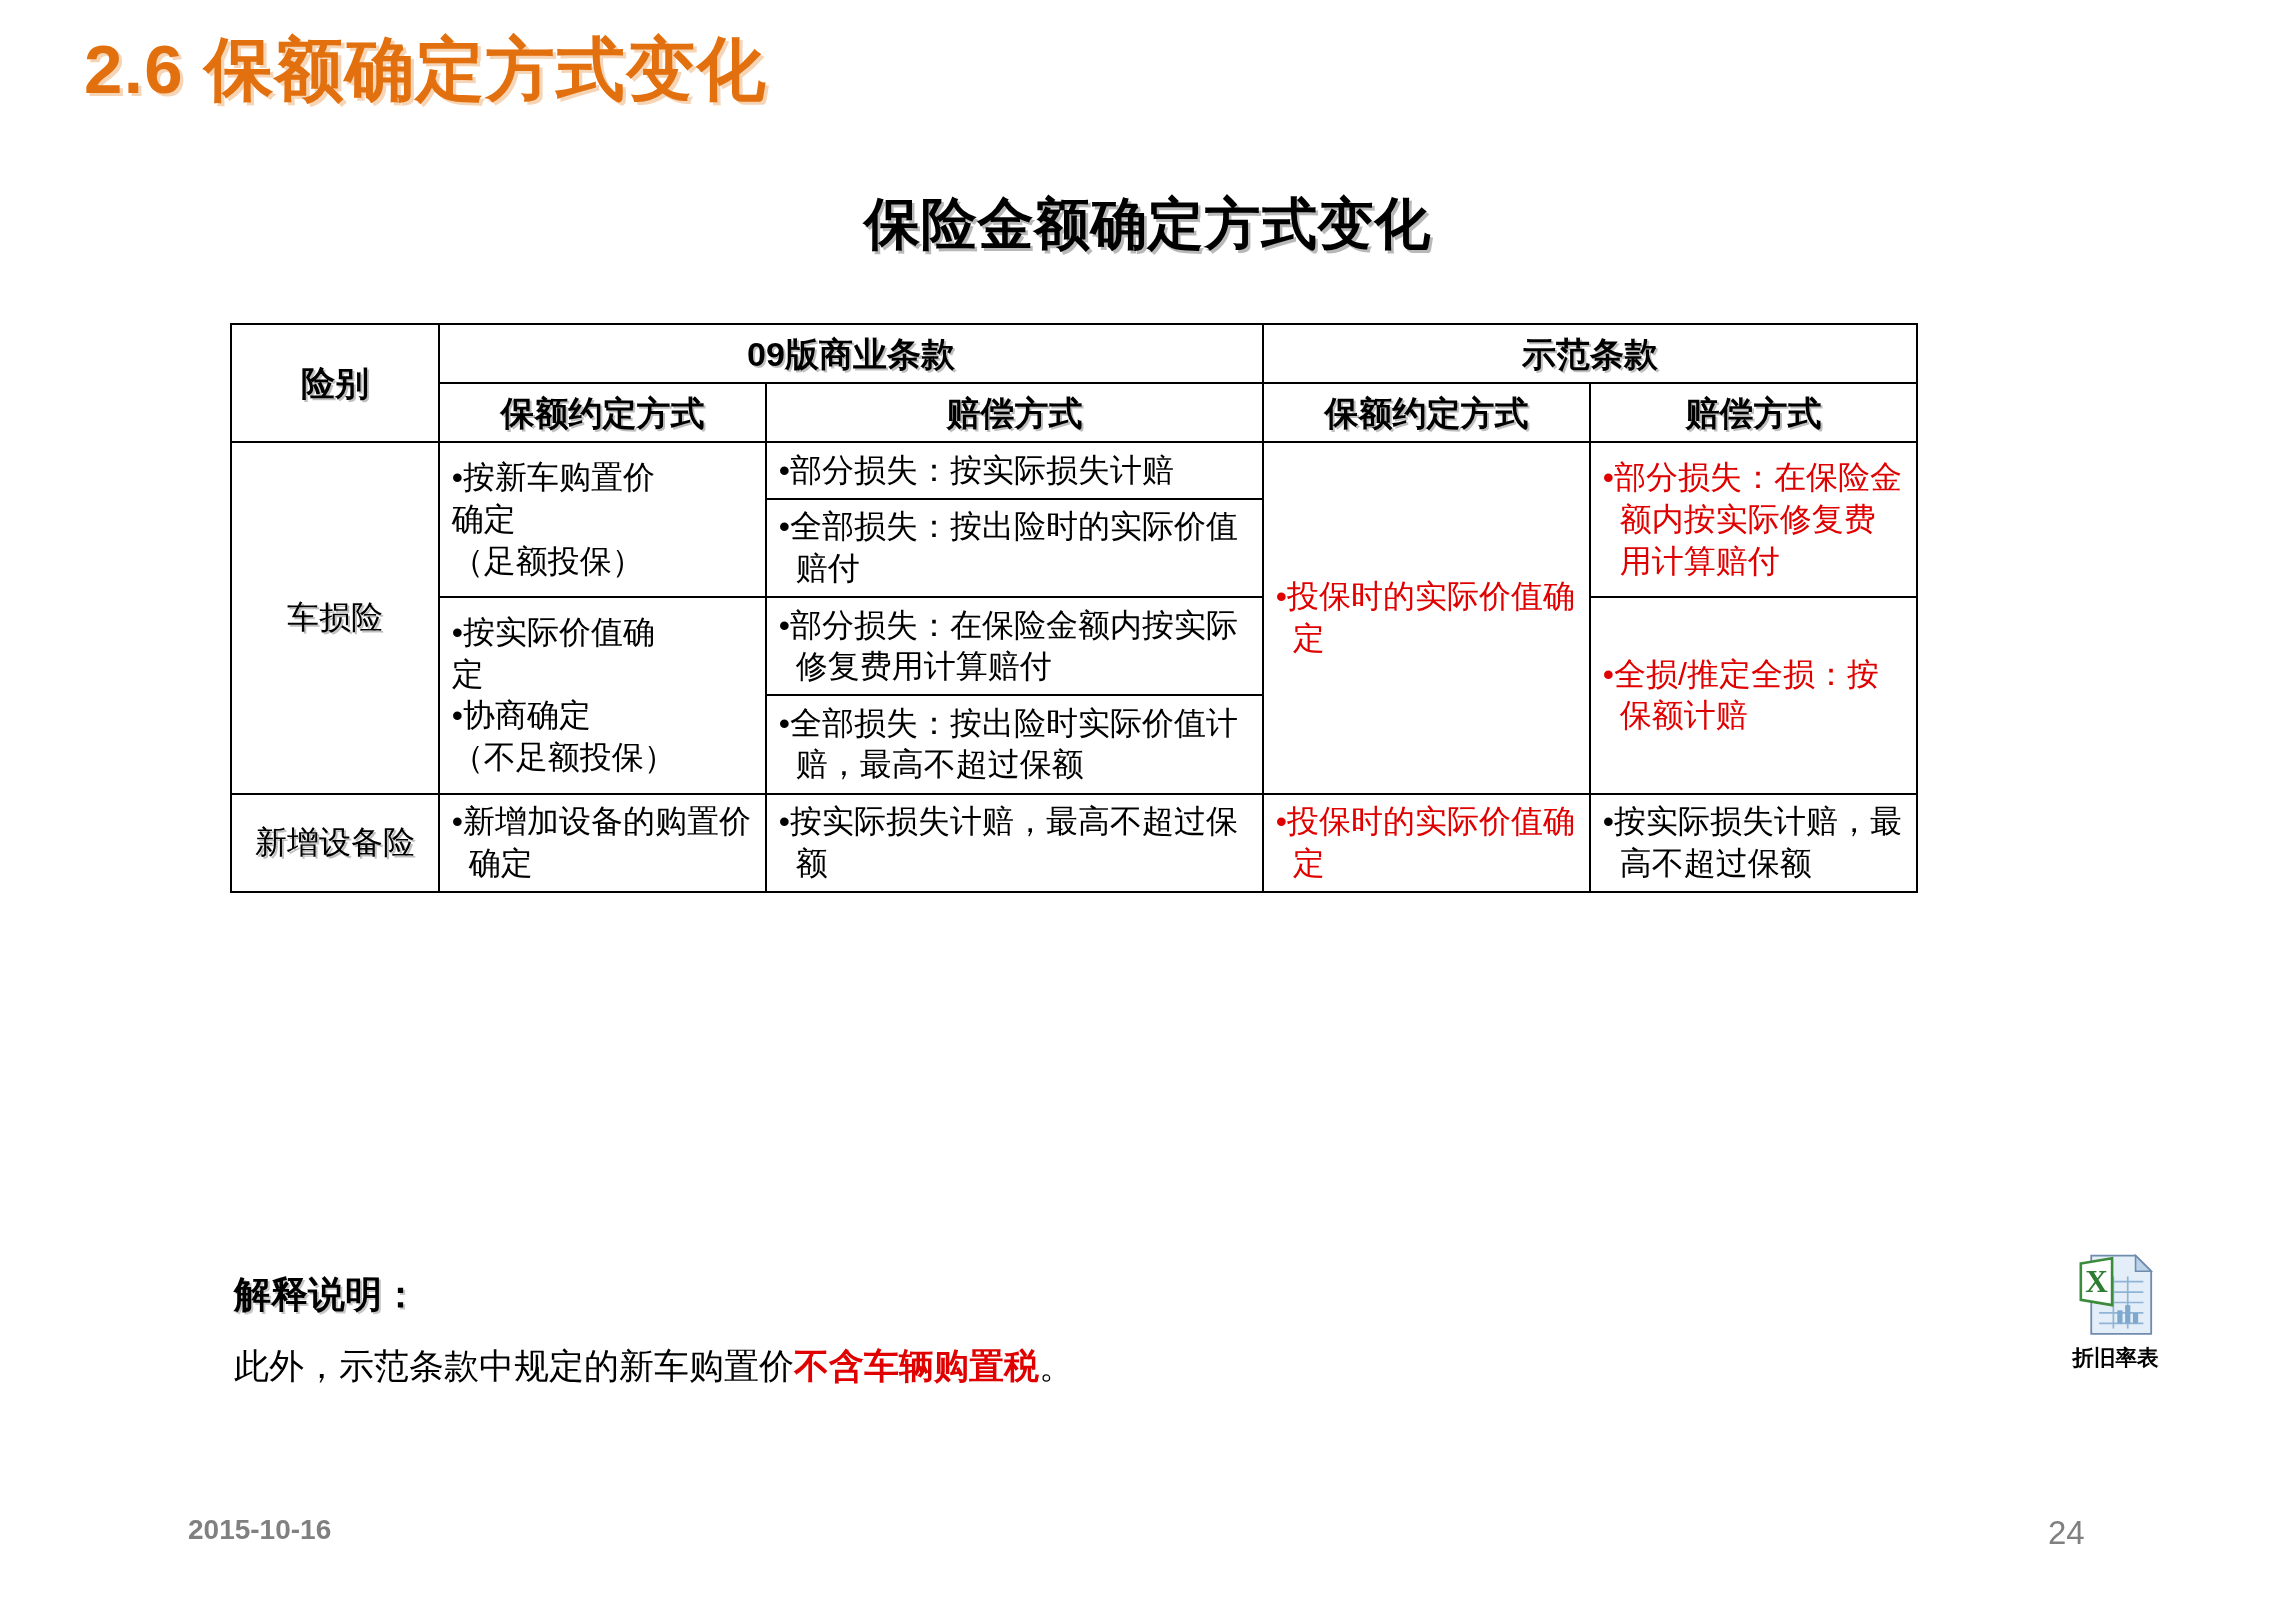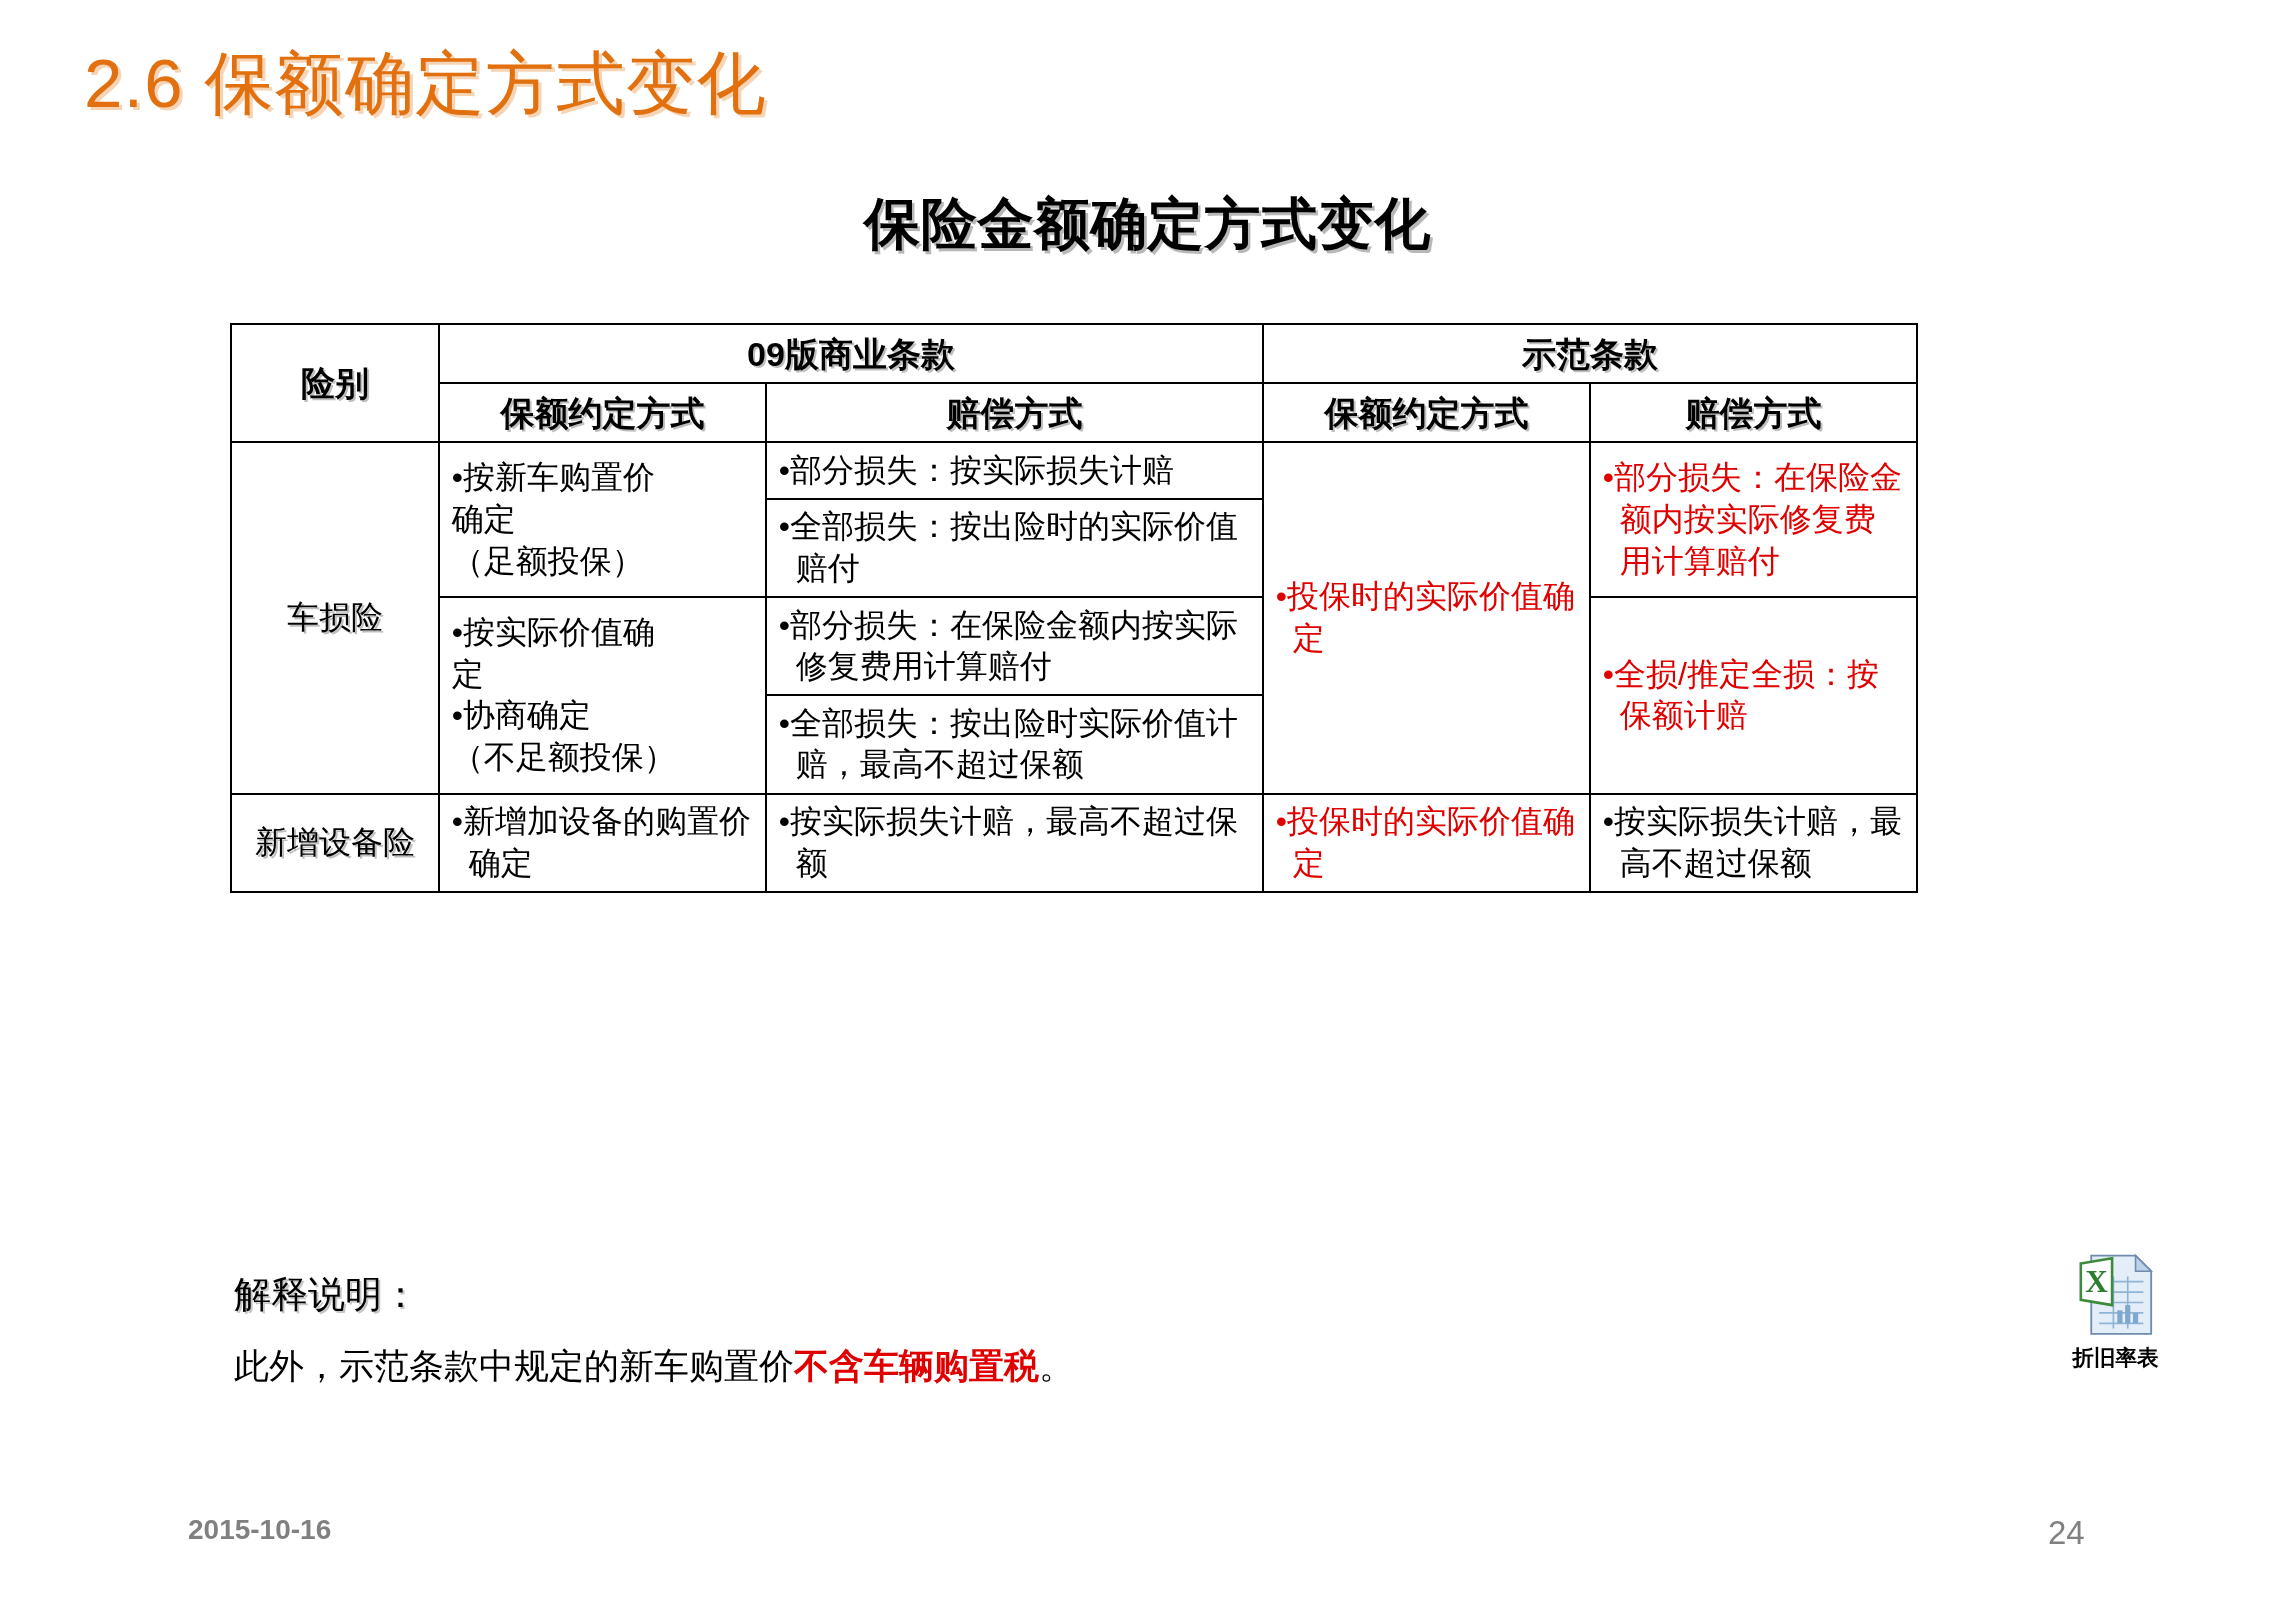--- a/index.html
+++ b/index.html
@@ -12,23 +12,23 @@
     height: 1622px;
     position: relative;
     font-family: "Liberation Sans", "DejaVu Sans", sans-serif;
     overflow: hidden;
   }
 
   
   #slide-title {
     position: absolute;
     left: 84px;
-    top: 38px;
+    top: 24px;
     font-size: 69px;
-    font-weight: normal;
+    font-weight: bold;
     color: #E2700E;
     letter-spacing: 1.3px;
     white-space: nowrap;
     text-shadow: 3.3px 3.3px 0 rgba(226,112,14,0.30);
   }
 
   
   #slide-subtitle {
     position: absolute;
     left: 0;
@@ -90,21 +90,21 @@
   #notes {
     position: absolute;
     left: 234px;
     top: 1263px;
     width: 1635px;
     font-size: 35px;
     line-height: 1.72;
     color: #000000;
   }
   #notes-heading {
-    font-weight: normal;
+    font-weight: bold;
     font-size: 37px;
     text-shadow: 2px 2px 0 rgba(0,0,0,0.22);
   }
   .note-line { display: block; margin-top: 9.2px; }
   .red-emph { color: #E00000; font-weight: bold; }
 
   
   #attachment {
     position: absolute;
     left: 2050px;

